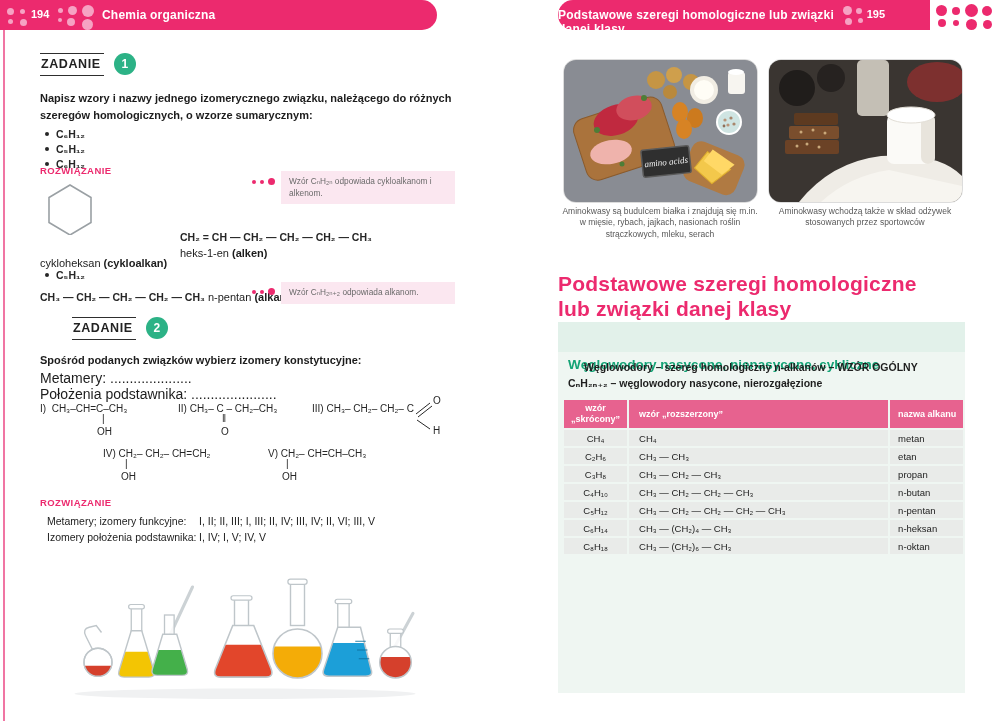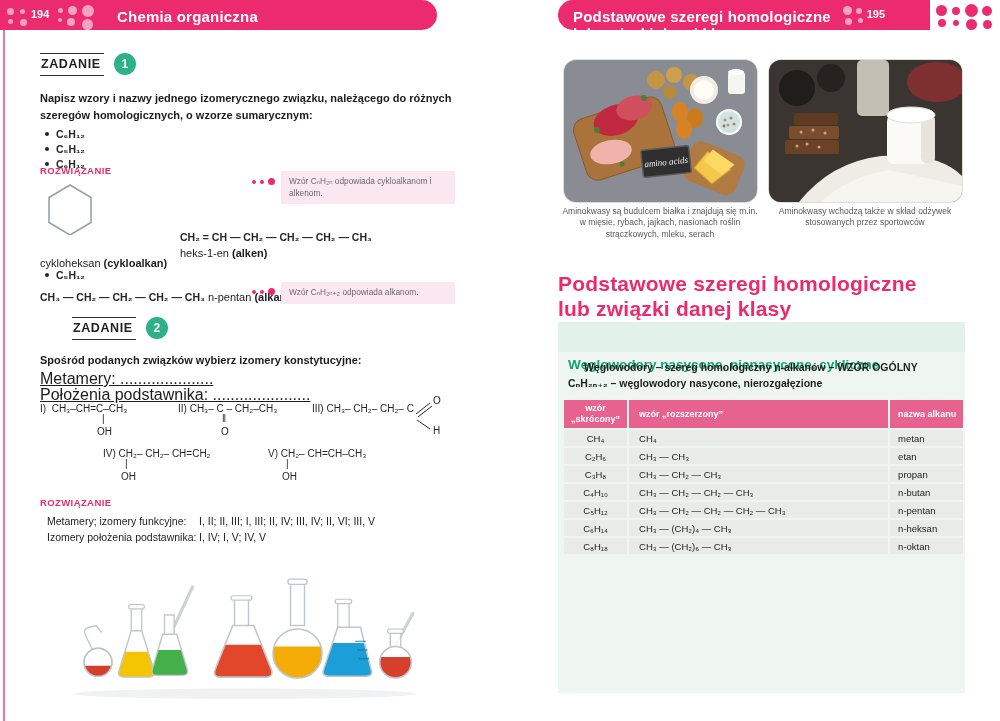--- a/index.html
+++ b/index.html
@@ -3,34 +3,34 @@
 <meta charset="utf-8">
 <style>
   html,body{margin:0;padding:0;}
   body{font-family:"Liberation Sans","DejaVu Sans",sans-serif;background:#fff;color:#1f1f1f;}
   #page{position:relative;width:1000px;height:721px;background:#fff;overflow:hidden;}
 
   
   .hbar{position:absolute;top:0;height:30px;background:var(--pink);}
   .hbar-left{left:0;width:437px;border-radius:0 24px 24px 0;}
   .hbar-right{left:558px;width:372px;border-radius:24px 0 0 24px;}
-  .hbar-title{position:absolute;top:8px;font-size:15px;font-weight:bold;color:#fff;letter-spacing:.2px;margin-left:15px;}
+  .hbar-title{position:absolute;top:8px;font-size:12px;font-weight:bold;color:#fff;letter-spacing:.2px;}
   .page-num{position:absolute;top:8px;font-size:11px;font-weight:bold;color:#fff;}
   .dot{position:absolute;border-radius:50%;}
   .spine{position:absolute;left:3px;top:0;width:1.5px;height:721px;background:#f075a3;}
 
   
   .abs{position:absolute;}
   .task-label{display:inline-block;font-size:12.5px;font-weight:bold;letter-spacing:.6px;color:#222;
               border-top:1.5px solid #2e2e2e;border-bottom:1.5px solid #2e2e2e;padding:3px 3px 4px 1px;}
   .task-circle{display:inline-block;width:22px;height:22px;border-radius:50%;background:var(--green);
                color:#fff;font-size:12px;font-weight:bold;text-align:center;line-height:22px;vertical-align:middle;margin-left:10px;}
   .solution-label{font-size:9.5px;font-weight:bold;color:var(--pink);letter-spacing:.4px;}
   .prompt{font-size:11px;font-weight:bold;line-height:1.5;color:#1c1c1c;}
-  .plain{font-size:16px;color:#1c1c1c;text-decoration:underline;}
+  .plain{font-size:14px;color:#1c1c1c;}
   .formula{font-size:10.5px;font-weight:600;color:#262626;}
   .bullet-row{display:flex;align-items:center;gap:7px;height:15px;}
   .bullet-dot{width:4px;height:4px;border-radius:50%;background:#262626;flex:0 0 auto;}
   .note-box{position:absolute;background:var(--noteBg);color:#6a6a6a;font-size:8.3px;line-height:1.4;padding:5px 8px;width:158px;}
   .note-dots{position:absolute;display:flex;align-items:center;gap:4px;}
   .nd1{width:4px;height:4px;border-radius:50%;background:var(--pink);}
   .nd2{width:7px;height:7px;border-radius:50%;background:var(--pink);}
   .name-line{font-size:11px;color:#1c1c1c;}
   .bold{font-weight:bold;}
 

